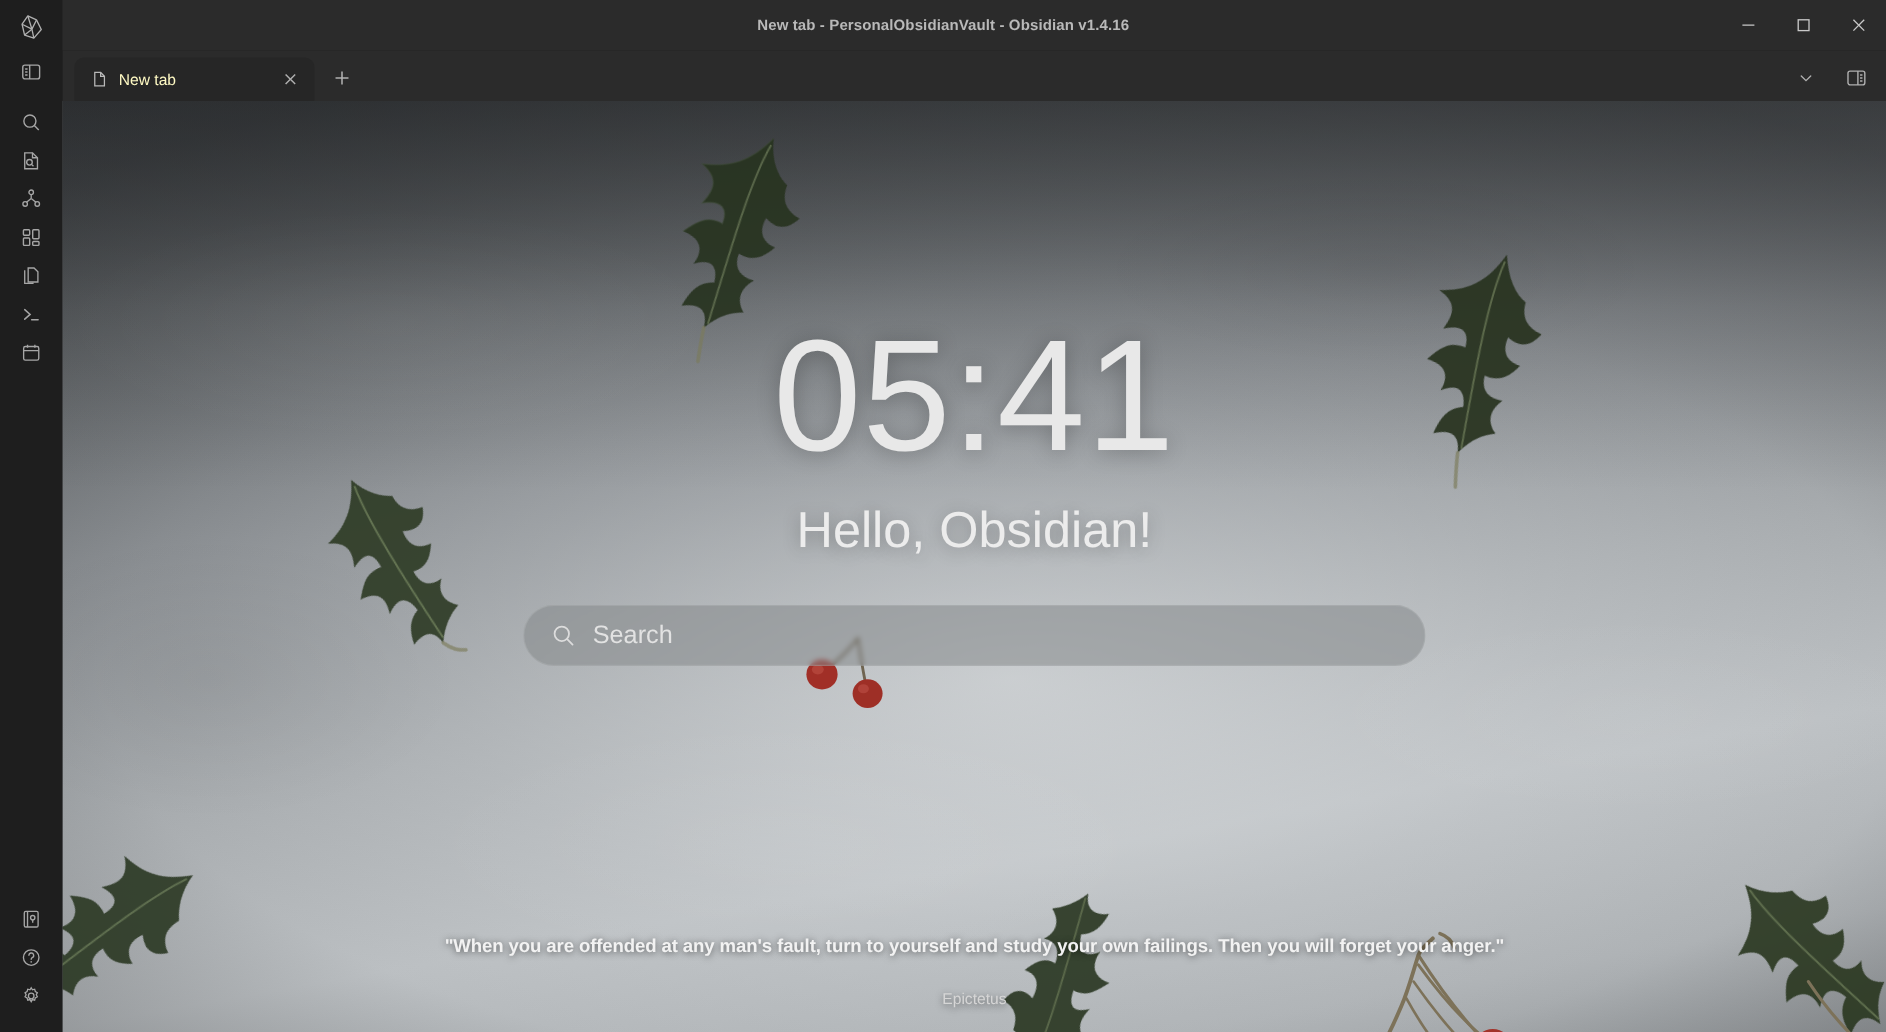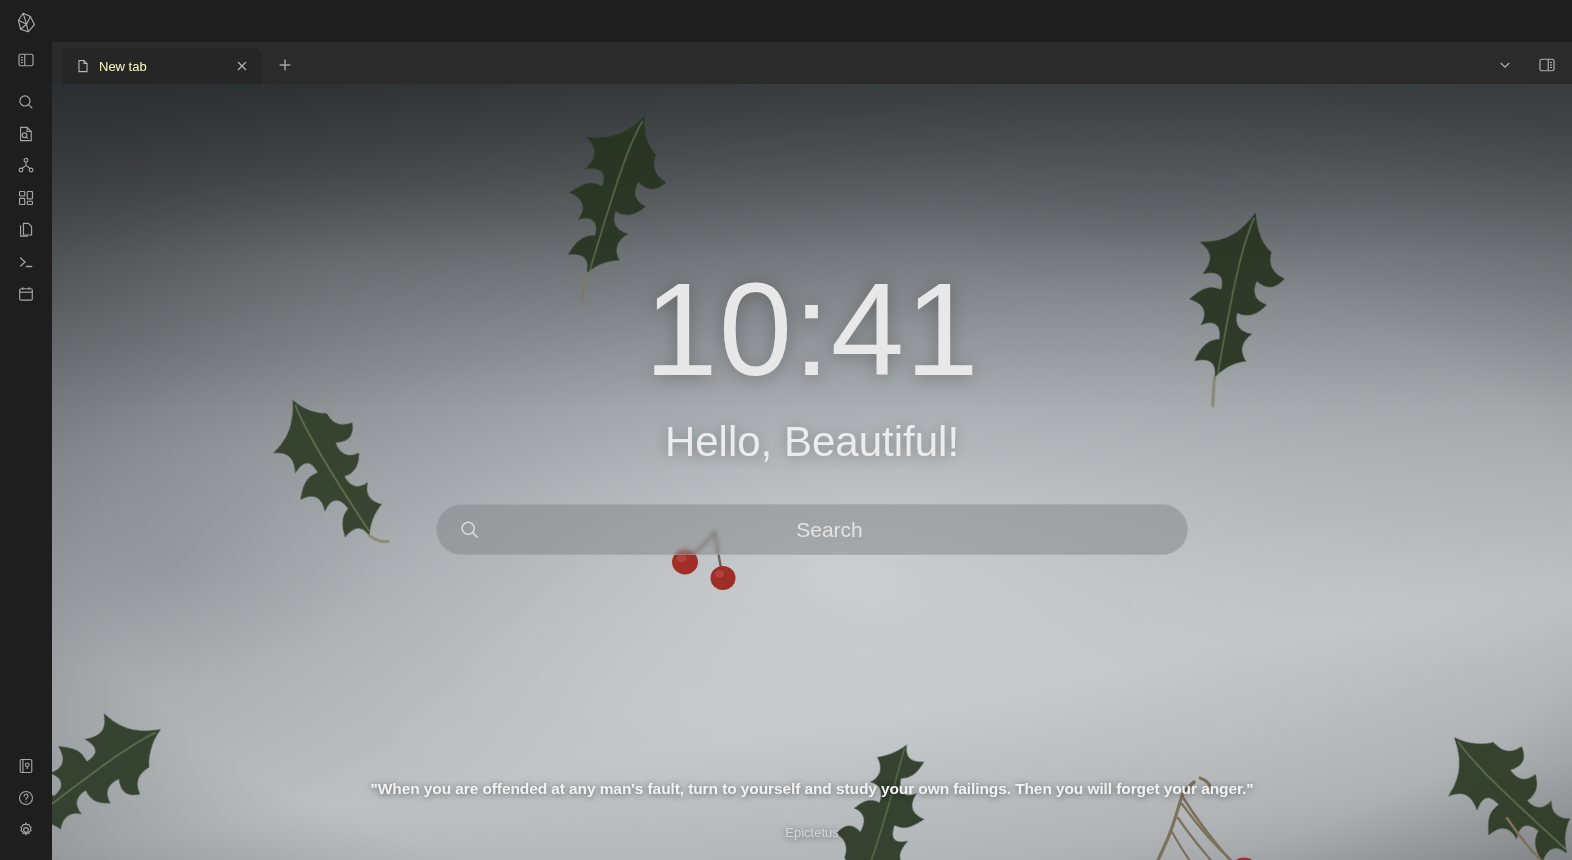--- a/index.html
+++ b/index.html
@@ -216,21 +216,20 @@
   }
   .search-icon { color: #dcdcdc; display: flex; margin-right: 14px; }
   .search-input {
     flex: 1 1 auto;
     background: transparent;
     border: none;
     outline: none;
     color: #f0f0f0;
     font-size: 21px;
     font-family: "Liberation Sans", sans-serif;
-    text-align: center;
   }
   .search-input::placeholder { color: #e2e2e2; opacity: 1; }
 
   .quote-block {
     position: absolute;
     left: 0; right: 0;
     bottom: 20px;
     text-align: center;
     padding: 0 40px;
   }
@@ -247,20 +246,41 @@
     font-weight: 400;
     color: #d6d6d6;
     text-shadow: 0 1px 6px rgba(0,0,0,0.5);
   }
 </style>
 </head>
 <body>
 
 <div id="app">
 
+  <div class="titlebar">
+    <div class="titlebar-title">New tab - PersonalObsidianVault - Obsidian v1.4.16</div>
+    <div class="win-controls">
+      <div class="win-btn">
+        <svg width="12" height="12" viewBox="0 0 12 12">
+            <line x1="1" y1="6" x2="11" y2="6" stroke="currentColor" stroke-width="1.1"></line>
+          </svg>
+      </div>
+      <div class="win-btn">
+        <svg width="12" height="12" viewBox="0 0 12 12">
+            <rect x="1.5" y="1.5" width="9" height="9" fill="none" stroke="currentColor" stroke-width="1.1"></rect>
+          </svg>
+      </div>
+      <div class="win-btn close">
+        <svg width="12" height="12" viewBox="0 0 12 12">
+            <line x1="1.5" y1="1.5" x2="10.5" y2="10.5" stroke="currentColor" stroke-width="1.1"></line>
+            <line x1="10.5" y1="1.5" x2="1.5" y2="10.5" stroke="currentColor" stroke-width="1.1"></line>
+          </svg>
+      </div>
+    </div>
+  </div>
 
   <div class="ribbon">
 
     <div class="ribbon-logo">
       <svg width="19" height="21" viewBox="0 0 19 21" fill="none" stroke="currentColor" stroke-width="1.1" stroke-linejoin="round">
         <path d="M6.2 1.3 L1.4 8.2 L3.5 17.2 L11.2 19.8 L17.4 12.6 L13.4 4.6 Z"></path>
         <path d="M11.2 19.8 L9.6 12.3 L13.4 4.6"></path>
         <path d="M9.6 12.3 L3.5 17.2"></path>
         <path d="M9.6 12.3 L1.4 8.2"></path>
         <path d="M6.2 1.3 L9.6 12.3"></path>
@@ -499,23 +519,23 @@
     <div class="berries" style="left:1445px; top:730px;">
       <svg width="120" height="120" viewBox="0 0 120 120">
         <path d="M10 4 C22 22 38 42 56 58" stroke="#7d7259" stroke-width="2.6" fill="none" stroke-linecap="round"></path>
         <ellipse cx="62" cy="66" rx="13" ry="12.5" fill="#9b2e26"></ellipse>
         <ellipse cx="57" cy="61" rx="4.8" ry="3.8" fill="#c0554a" opacity="0.45"></ellipse>
       </svg>
     </div>
 
     <div class="newtab">
 
-      <div class="clock">10:41</div>
-
-      <div class="greeting">Hello, Beautiful!</div>
+      <div class="clock">05:41</div>
+
+      <div class="greeting">Hello, Obsidian!</div>
 
       <div class="searchbar">
         <span class="search-icon">
           <svg width="21" height="21" viewBox="0 0 22 22" fill="none" stroke="currentColor" stroke-width="1.55">
             <circle cx="9.6" cy="9.6" r="6.3"></circle>
               <line x1="14.3" y1="14.3" x2="19" y2="19" stroke-linecap="round"></line>
           </svg>
         </span>
         <input class="search-input" type="text" placeholder="Search" style="">
       </div>

